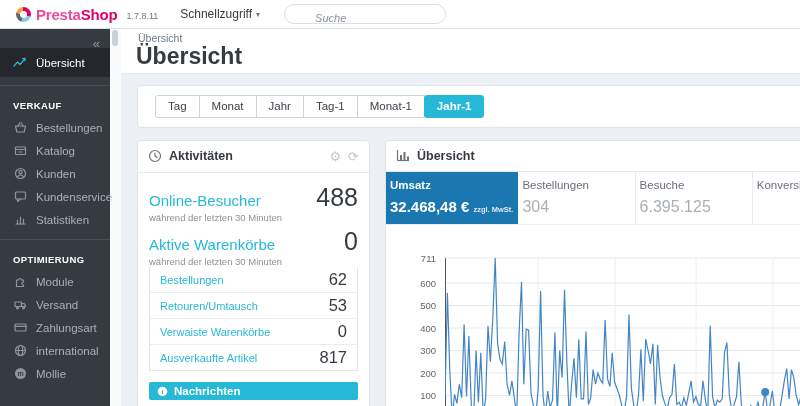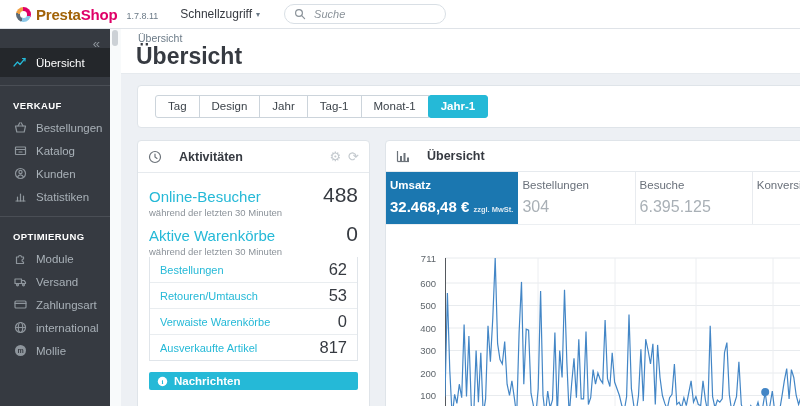--- a/index.html
+++ b/index.html
@@ -5,26 +5,26 @@
   html,body{margin:0;padding:0;}
   body{font-family:"Liberation Sans",sans-serif;}
   .screen{position:relative;width:800px;height:406px;overflow:hidden;background:#edf0f4;}
 
   
   .topbar{position:absolute;left:0;top:0;width:800px;height:28px;background:#fff;border-bottom:1px solid #dfe3e8;display:flex;align-items:center;z-index:5;}
   .logo{display:flex;align-items:center;gap:5px;margin-left:16px;}
   .logo-ic{width:15px;height:15px;border-radius:50%;background:conic-gradient(#df0067 0 30%,#8bc8e8 30% 55%,#5d6b77 55% 78%,#f0a042 78% 100%);position:relative;}
   .logo-ic::after{content:"";position:absolute;inset:4px;background:#fff;border-radius:50%;}
   .brand{font-size:15px;font-weight:bold;letter-spacing:-0.2px;}
-  .brand .p1{color:#a16207;}
+  .brand .p1{color:#ec4899;}
   .brand .p2{color:#df0067;}
   .version{font-size:9px;color:#6b7a87;margin-left:4px;margin-top:3px;}
   .quick{font-size:12px;color:#363a41;margin-left:22px;cursor:pointer;display:flex;align-items:center;gap:4px;}
   .quick .caret{font-size:8px;color:#6b7a87;}
-  .search-pill{margin-left:24px;width:142px;height:18px;border:1px solid #d9dfe5;border-radius:11px;display:flex;align-items:center;padding:0 9px;gap:6px;background:#fff;}
+  .search-pill{margin-left:24px;width:142px;height:18px;border:1px solid #d9dfe5;border-radius:11px;display:flex;align-items:center;padding:0 9px;gap:6px;background:#fff;flex-direction:column;}
   .search-pill input{border:none;outline:none;width:100px;font-size:11px;font-style:italic;color:#555;background:transparent;font-family:"Liberation Sans",sans-serif;}
   .search-pill input::placeholder{color:#8a9299;}
 
   
   .sidebar{position:absolute;left:0;top:28px;width:110px;height:378px;background:#363a41;z-index:4;color:#a9b1b8;}
   .collapse{position:absolute;top:8px;right:10px;font-size:13px;color:#8e959c;cursor:pointer;}
   .sb-item{display:flex;align-items:center;gap:9px;padding:5px 0 5px 13px;font-size:11.5px;cursor:pointer;}
   .sb-item.active{background:#24272b;color:#fff;padding-top:8px;padding-bottom:8px;margin-top:20px;}
   .sb-ic{width:14px;height:13px;display:inline-flex;align-items:center;justify-content:center;flex:none;}
   .sb-divider{height:1px;background:#4a4e55;margin:8px 0;}
@@ -43,28 +43,28 @@
   .card{position:absolute;background:#fff;border:1px solid #dfe4e9;border-radius:4px;box-sizing:border-box;}
   .range-card{left:137px;top:85px;width:680px;height:43px;display:flex;align-items:center;padding-left:17px;}
   .btn-group{display:flex;}
   .rbtn{font-size:11.5px;color:#3c434a;background:#fff;border:1px solid #ccd4db;padding:5px 12px;margin-left:-1px;cursor:pointer;line-height:1;}
   .rbtn:first-child{border-radius:3px 0 0 3px;margin-left:0;}
   .rbtn:last-child{border-radius:0 3px 3px 0;}
   .rbtn.active{background:#25b9d7;border-color:#25b9d7;color:#fff;font-weight:bold;position:relative;border-radius:3px;}
 
   
   .act-card{left:137px;top:140px;width:233px;height:290px;}
-  .panel-head{display:flex;align-items:center;gap:17px;padding:8px 10px;border-bottom:1px solid #e6eaee;}
+  .panel-head{display:flex;gap:7px;padding:8px 10px;border-bottom:1px solid #e6eaee;}
   .panel-title{font-size:12.5px;font-weight:bold;color:#363a41;flex:1;}
   .panel-tools{display:flex;gap:7px;color:#c3c9ce;font-size:13px;}
   .panel-tools span{cursor:pointer;}
   .act-body{padding:6px 11px 0 11px;}
   .metric-row{display:flex;justify-content:space-between;align-items:baseline;margin-top:4px;}
   .metric-label{font-size:15px;color:#25b9d7;cursor:pointer;}
-  .metric-value{font-size:21px;color:#363a41;}
+  .metric-value{font-size:25px;color:#363a41;}
   .metric-sub{font-size:9.5px;color:#8b9299;margin-top:0px;}
   .teal-bar{background:#25b9d7;color:#fff;font-size:11.5px;font-weight:bold;display:flex;align-items:center;gap:6px;padding:3px 8px;border-radius:2px;margin-top:11px;}
   .list-box{border:1px solid #e0e5ea;border-top:none;margin-top:0;}
   .list-row{display:flex;justify-content:space-between;align-items:center;padding:3px 10px;border-bottom:1px solid #e9edf0;cursor:pointer;}
   .list-row:last-child{border-bottom:none;}
   .list-label{font-size:11px;color:#25b9d7;}
   .list-value{font-size:16.5px;color:#363a41;}
 
   
   .ovw-card{left:385px;top:140px;width:486px;height:290px;}
@@ -148,20 +148,29 @@
             <circle cx="6.5" cy="6.5" r="5"></circle>
             <circle cx="6.5" cy="5" r="1.6"></circle>
             <path d="M3.5 10.2c.6-1.7 1.7-2.4 3-2.4s2.4.7 3 2.4"></path>
           </svg>
         </span>
       <span>Kunden</span>
     </div>
     <div class="sb-item">
       <span class="sb-ic">
           <svg class="ic" width="13" height="13" viewBox="0 0 13 13">
+            <rect x="1.5" y="2" width="10" height="7" rx="1"></rect>
+            <path d="M3.5 9v2.5L6.5 9"></path>
+          </svg>
+        </span>
+      <span>Kundenservice</span>
+    </div>
+    <div class="sb-item">
+      <span class="sb-ic">
+          <svg class="ic" width="13" height="13" viewBox="0 0 13 13">
             <line x1="2" y1="11" x2="11" y2="11"></line>
             <line x1="3.5" y1="11" x2="3.5" y2="7"></line>
             <line x1="6.5" y1="11" x2="6.5" y2="4"></line>
             <line x1="9.5" y1="11" x2="9.5" y2="6"></line>
           </svg>
         </span>
       <span>Statistiken</span>
     </div>
 
     <div class="sb-divider"></div>
@@ -221,21 +230,21 @@
     </div>
 
   <div class="main-header">
     <div class="breadcrumb">Übersicht</div>
     <div class="page-title">Übersicht</div>
   </div>
 
   <div class="card range-card">
     <div class="btn-group">
       <button class="rbtn">Tag</button>
-      <button class="rbtn">Design</button>
+      <button class="rbtn">Monat</button>
       <button class="rbtn">Jahr</button>
       <button class="rbtn">Tag-1</button>
       <button class="rbtn">Monat-1</button>
       <button class="rbtn active">Jahr-1</button>
     </div>
   </div>
 
   <div class="card act-card">
     <div class="panel-head">
       <svg width="14" height="14" viewBox="0 0 14 14">

